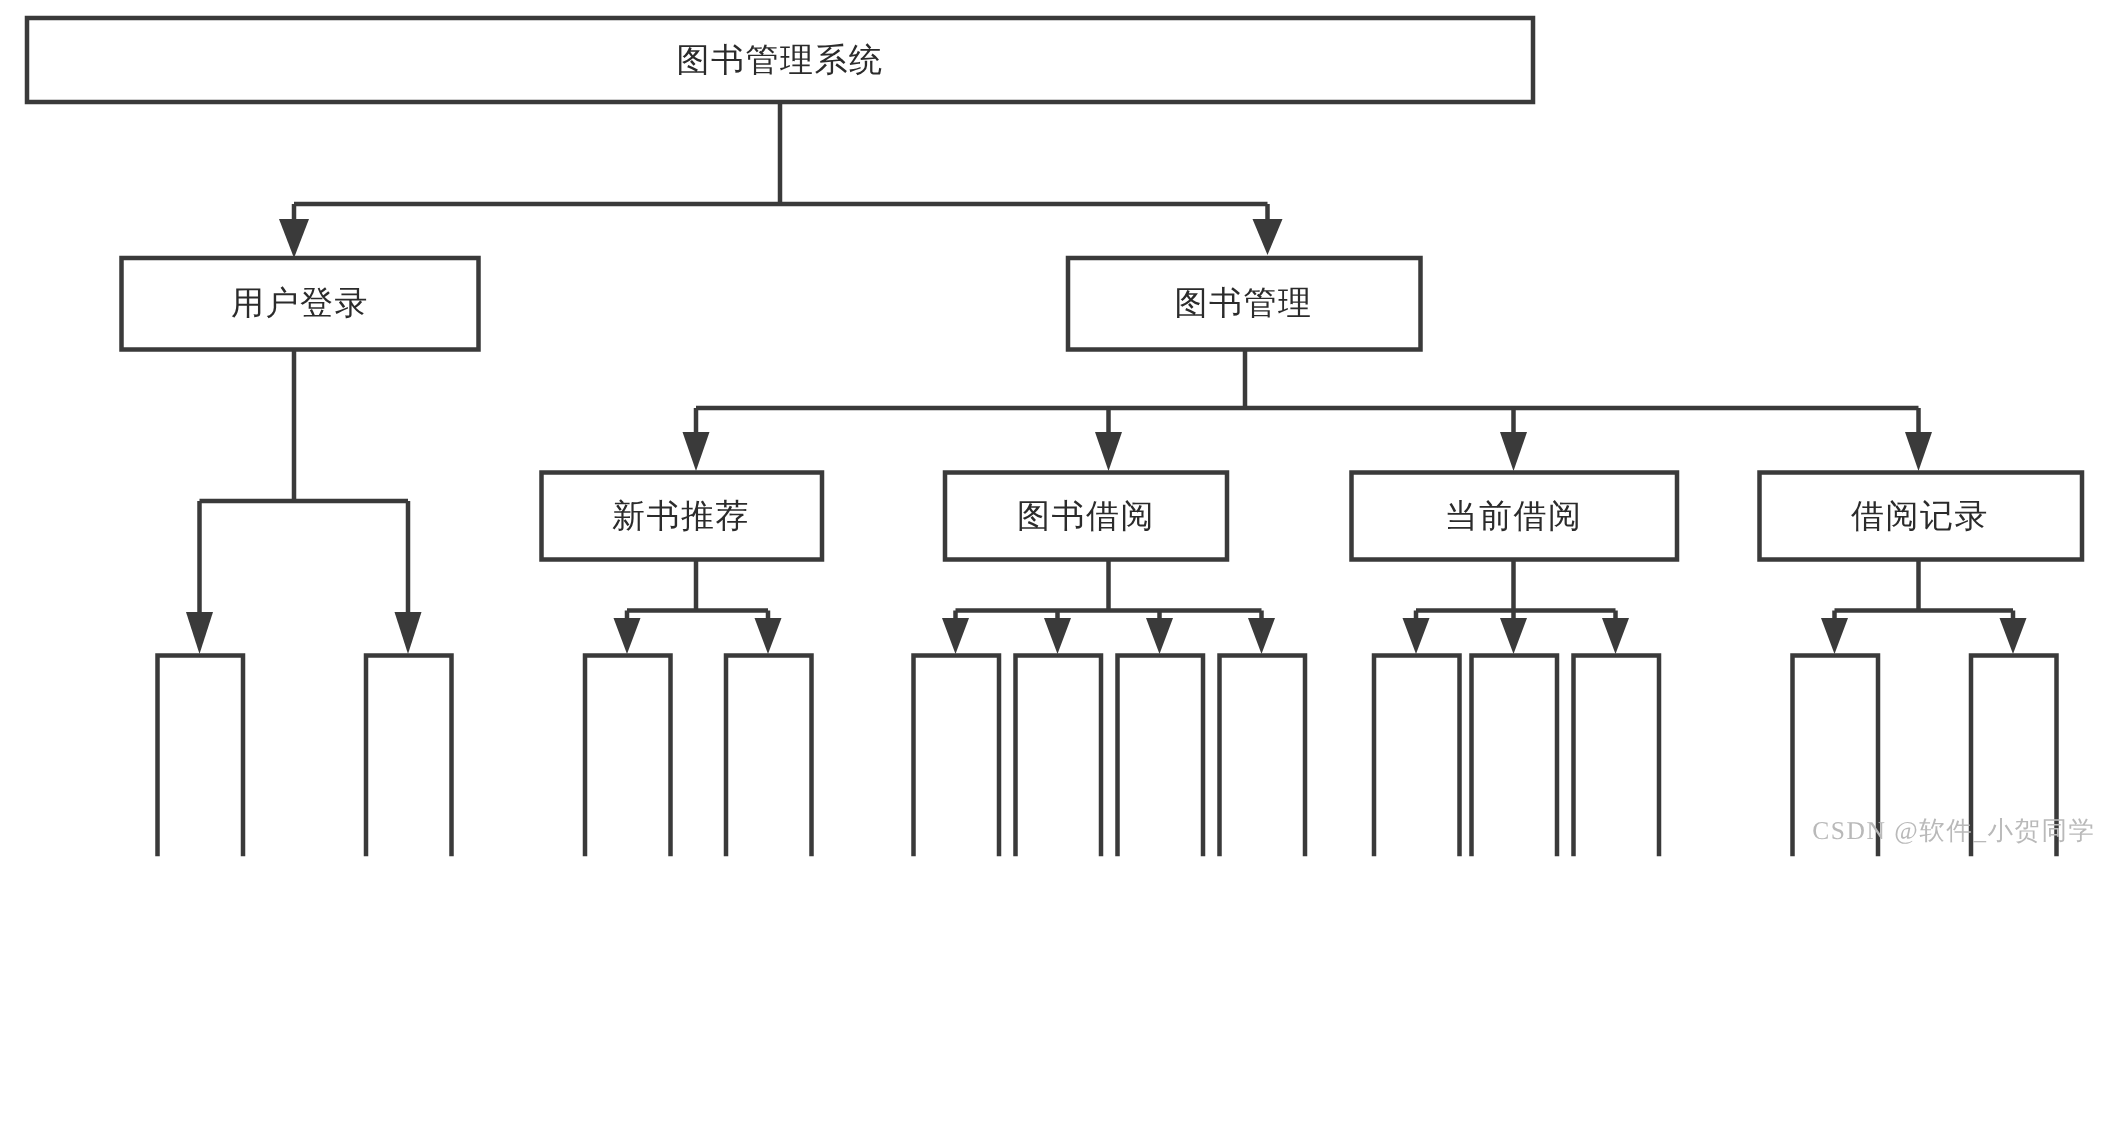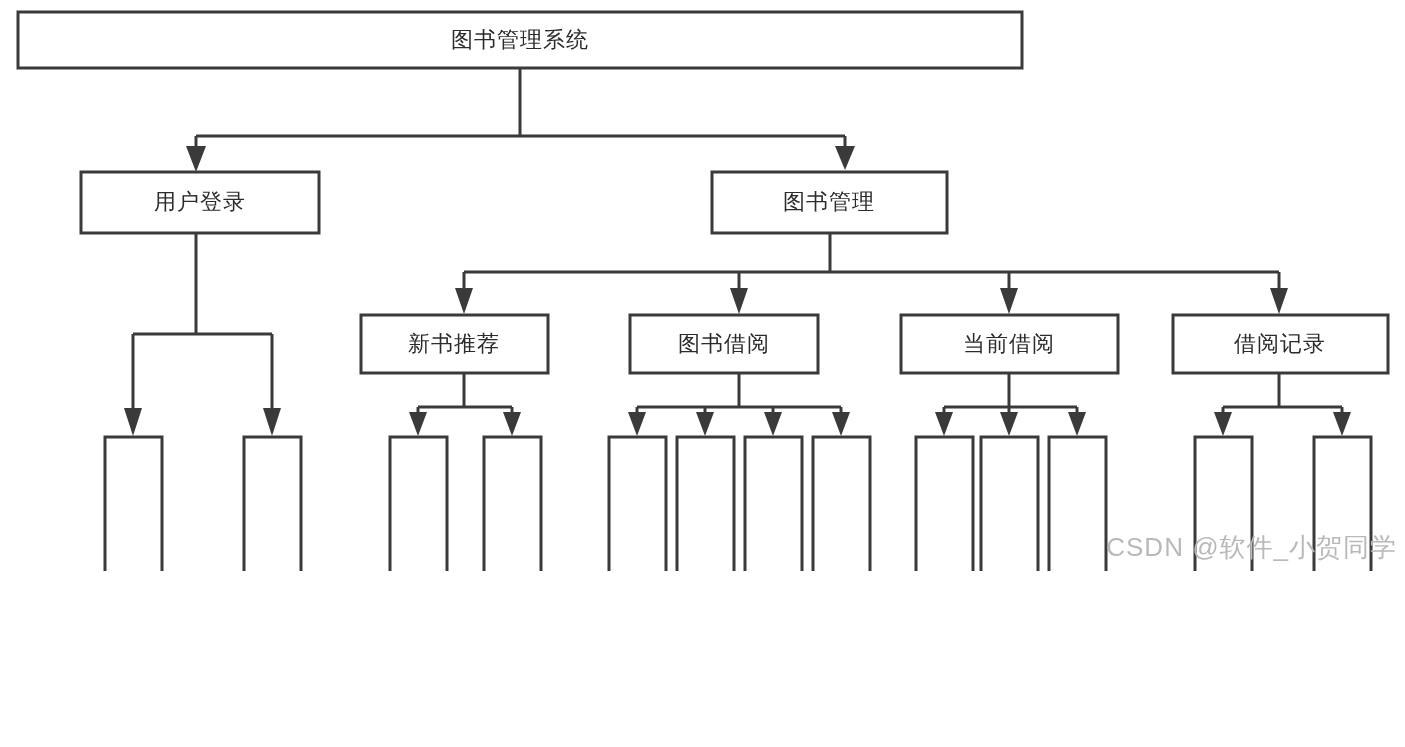--- a/index.html
+++ b/index.html
@@ -61,22 +61,22 @@
     letter-spacing: 2px;
     white-space: nowrap;
     text-align: center;
     pointer-events: none;
     user-select: none;
   }
   .watermark {
     position: absolute;
     right: 8px;
     bottom: 6px;
-    font-family: Liberation Sans, sans-serif;
-    font-size: 26px;
+    font-family: Liberation Serif, serif;
+    font-size: 17px;
     color: #b9b9b9;
     letter-spacing: 1px;
     white-space: nowrap;
     user-select: none;
     margin-top: 10px;
   }
 </style>
 </head>
 <body>
 

